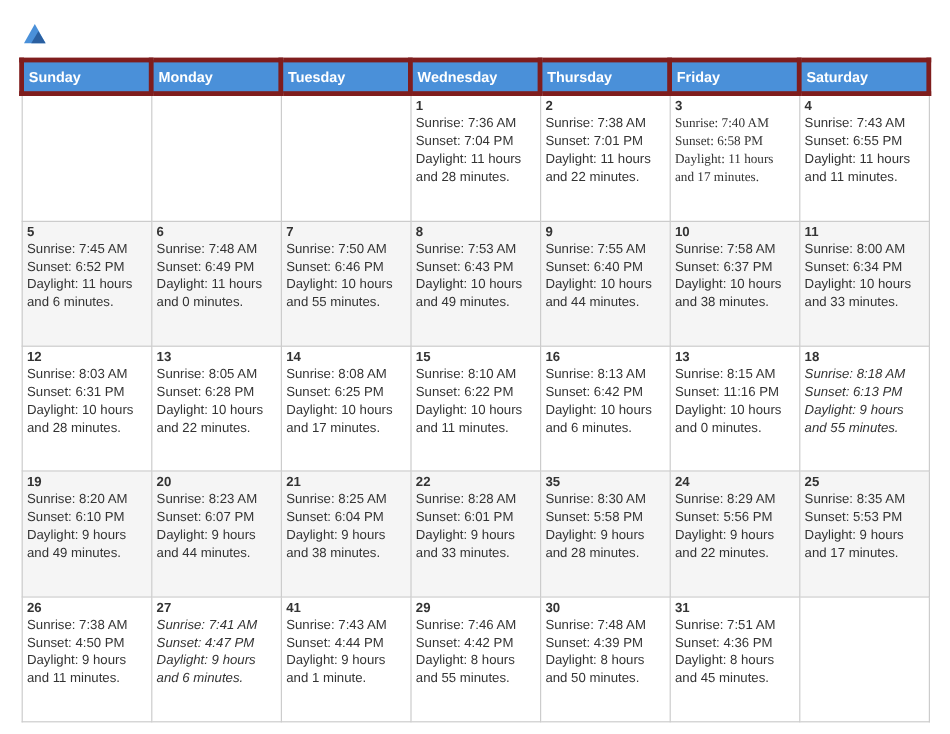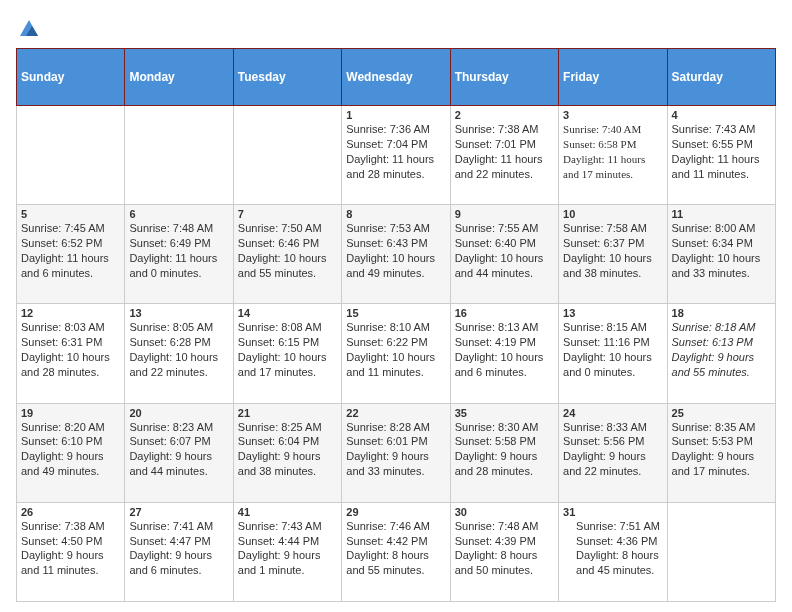--- a/index.html
+++ b/index.html
@@ -62,23 +62,23 @@
     .calendar {
       width: 100%;
       border-collapse: collapse;
       flex: 1;
     }
     .calendar th {
       background: #4a90d9;
       color: #fff;
       font-size: 12px;
       font-weight: bold;
-      padding: 21px 4px;
+      padding: 5px 4px;
       text-align: left;
-      border: 1px solid #7f1d1d;
+      border: 4px solid #7f1d1d;
     }
     .calendar td {
       border: 1px solid #ccc;
       vertical-align: top;
       padding: 3px 4px;
       width: calc(100% / 7);
       font-size: 9.5px;
       color: #333;
       background: #fff;
     }
@@ -218,33 +218,33 @@
           </td>
           <td>
             <span class="day-number">13</span>
             <div class="day-info" style="white-space: pre-line;">Sunrise: 8:05 AM
 Sunset: 6:28 PM
 Daylight: 10 hours and 22 minutes.</div>
           </td>
           <td>
             <span class="day-number">14</span>
             <div class="day-info" style="white-space: pre-line;">Sunrise: 8:08 AM
-Sunset: 6:15 PM
+Sunset: 6:25 PM
 Daylight: 10 hours and 17 minutes.</div>
           </td>
           <td>
             <span class="day-number">15</span>
             <div class="day-info" style="white-space: pre-line;">Sunrise: 8:10 AM
 Sunset: 6:22 PM
 Daylight: 10 hours and 11 minutes.</div>
           </td>
           <td>
             <span class="day-number">16</span>
             <div class="day-info" style="white-space: pre-line;">Sunrise: 8:13 AM
-Sunset: 4:19 PM
+Sunset: 6:42 PM
 Daylight: 10 hours and 6 minutes.</div>
           </td>
           <td>
             <span class="day-number">13</span>
             <div class="day-info" style="white-space: pre-line;">Sunrise: 8:15 AM
 Sunset: 11:16 PM
 Daylight: 10 hours and 0 minutes.</div>
           </td>
           <td>
             <span class="day-number">18</span>
@@ -279,41 +279,41 @@
 Daylight: 9 hours and 33 minutes.</div>
           </td>
           <td>
             <span class="day-number">35</span>
             <div class="day-info" style="white-space: pre-line;">Sunrise: 8:30 AM
 Sunset: 5:58 PM
 Daylight: 9 hours and 28 minutes.</div>
           </td>
           <td>
             <span class="day-number">24</span>
-            <div class="day-info" style="white-space: pre-line;">Sunrise: 8:33 AM
+            <div class="day-info" style="white-space: pre-line;">Sunrise: 8:29 AM
 Sunset: 5:56 PM
 Daylight: 9 hours and 22 minutes.</div>
           </td>
           <td>
             <span class="day-number">25</span>
             <div class="day-info" style="white-space: pre-line;">Sunrise: 8:35 AM
 Sunset: 5:53 PM
 Daylight: 9 hours and 17 minutes.</div>
           </td>
         </tr>
         <tr>
           <td>
             <span class="day-number">26</span>
             <div class="day-info" style="white-space: pre-line;">Sunrise: 7:38 AM
 Sunset: 4:50 PM
 Daylight: 9 hours and 11 minutes.</div>
           </td>
           <td>
             <span class="day-number">27</span>
-            <div class="day-info" style="white-space: pre-line;">Sunrise: 7:41 AM
+            <div class="day-info" style="white-space: pre-line; font-style: italic;">Sunrise: 7:41 AM
 Sunset: 4:47 PM
 Daylight: 9 hours and 6 minutes.</div>
           </td>
           <td>
             <span class="day-number">41</span>
             <div class="day-info" style="white-space: pre-line;">Sunrise: 7:43 AM
 Sunset: 4:44 PM
 Daylight: 9 hours and 1 minute.</div>
           </td>
           <td>
@@ -323,21 +323,21 @@
 Daylight: 8 hours and 55 minutes.</div>
           </td>
           <td>
             <span class="day-number">30</span>
             <div class="day-info" style="white-space: pre-line;">Sunrise: 7:48 AM
 Sunset: 4:39 PM
 Daylight: 8 hours and 50 minutes.</div>
           </td>
           <td>
             <span class="day-number">31</span>
-            <div class="day-info" style="white-space: pre-line; margin-left: 13px;">Sunrise: 7:51 AM
+            <div class="day-info" style="white-space: pre-line;">Sunrise: 7:51 AM
 Sunset: 4:36 PM
 Daylight: 8 hours and 45 minutes.</div>
           </td>
           <td class="empty-cell"></td>
         </tr>
       </tbody>
   </table>
 </div>
 
 </body></html>

